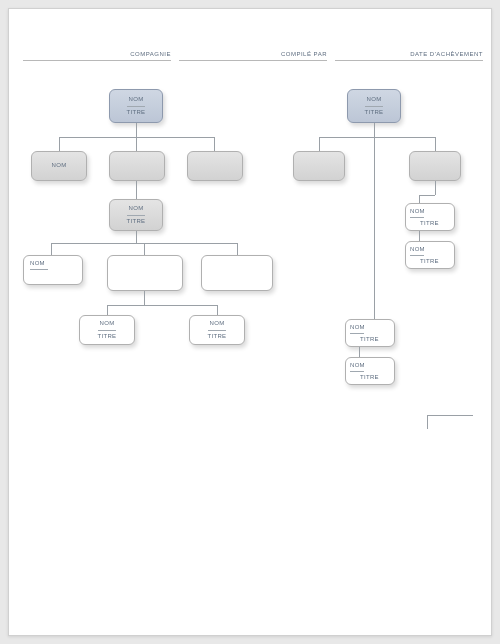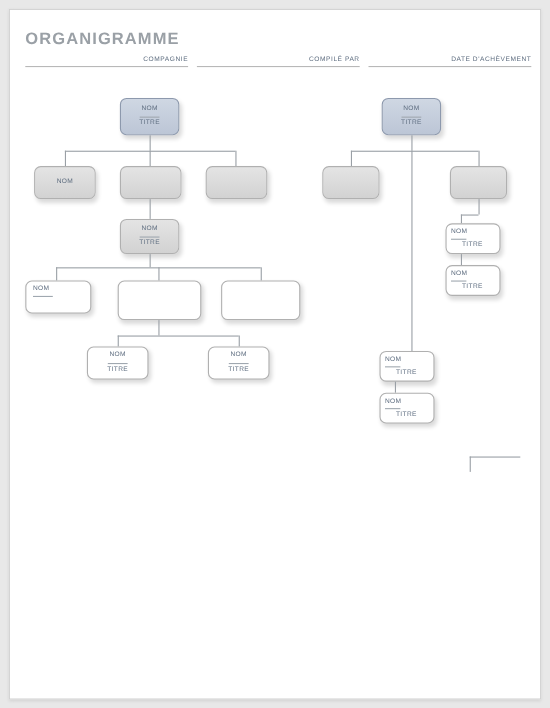--- a/index.html
+++ b/index.html
@@ -108,21 +108,20 @@
     position: absolute;
     background: #9aa0a6;
   }
   .hl { height: 1px; }
   .vl { width: 1px; }
 </style>
 </head>
 <body>
 
 <div class="page">
-  <div class="title">ORGANIGRAMME</div>
 
   <div class="header-row">
     <div class="header-field hf1">COMPAGNIE</div>
     <div class="header-field hf2">COMPILÉ PAR</div>
     <div class="header-field hf3">DATE D'ACHÈVEMENT</div>
   </div>
 
   <div class="canvas">
 
     <div class="node blue" style="left:100px;top:20px;width:54px;height:34px;">

